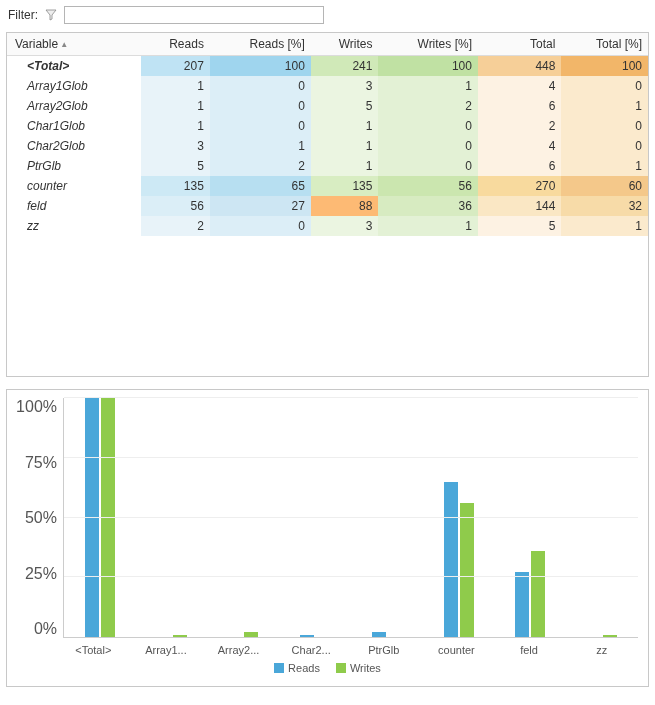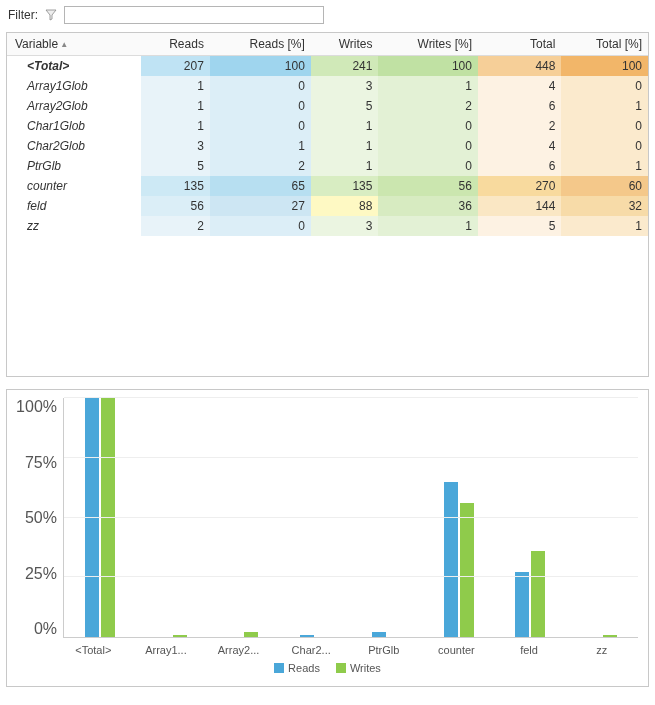--- a/index.html
+++ b/index.html
@@ -24,21 +24,21 @@
 
 .c-reads{background:#e8f3f9;}
 .c-readsp{background:#dceef7;}
 .c-writes{background:#ebf5e1;}
 .c-writesp{background:#e3f1d5;}
 .c-total{background:#fdf2e3;}
 .c-totalp{background:#fbeacd;}
 
 tr.total .c-reads{background:#bfe3f4;} tr.total .c-readsp{background:#9fd5ee;} tr.total .c-writes{background:#d0e9b8;} tr.total .c-writesp{background:#c0e1a3;} tr.total .c-total{background:#f6cf98;} tr.total .c-totalp{background:#f2b669;}
 tr.counter .c-reads{background:#cde9f5;} tr.counter .c-readsp{background:#b7dff1;} tr.counter .c-writes{background:#d8edc2;} tr.counter .c-writesp{background:#cbe6af;} tr.counter .c-total{background:#f8da9e;} tr.counter .c-totalp{background:#f4c88a;}
-tr.feld .c-reads{background:#dbeef7;} tr.feld .c-readsp{background:#cde6f3;} tr.feld .c-writes{background:#fef9c3;} tr.feld .c-writesp{background:#d7ebc1;} tr.feld .c-total{background:#fae7c4;padding-left:28px;} tr.feld .c-totalp{background:#f7dba8;}
+tr.feld .c-reads{background:#dbeef7;} tr.feld .c-readsp{background:#cde6f3;} tr.feld .c-writes{background:#fdba74;} tr.feld .c-writesp{background:#d7ebc1;} tr.feld .c-total{background:#fae7c4;padding-left:28px;} tr.feld .c-totalp{background:#f7dba8;}
 
 .chart-area{display:flex;height:240px;}
 .y-axis{display:flex;flex-direction:column;justify-content:space-between;align-items:flex-end;width:40px;padding:0 6px 0 0;font-size:16px;color:#555;}
 .plot{flex:1;position:relative;border-left:1px solid #ccc;border-bottom:1px solid #ccc;}
 .grid-line{position:absolute;left:0;right:0;border-top:1px solid #eee;}
 .bars{position:absolute;inset:0;display:flex;}
 .group{flex:1;display:flex;align-items:flex-end;justify-content:center;gap:2px;}
 .bar{width:14px;}
 .bar.reads{background:#4aa7d9;}
 .bar.writes{background:#8fcb4b;}

